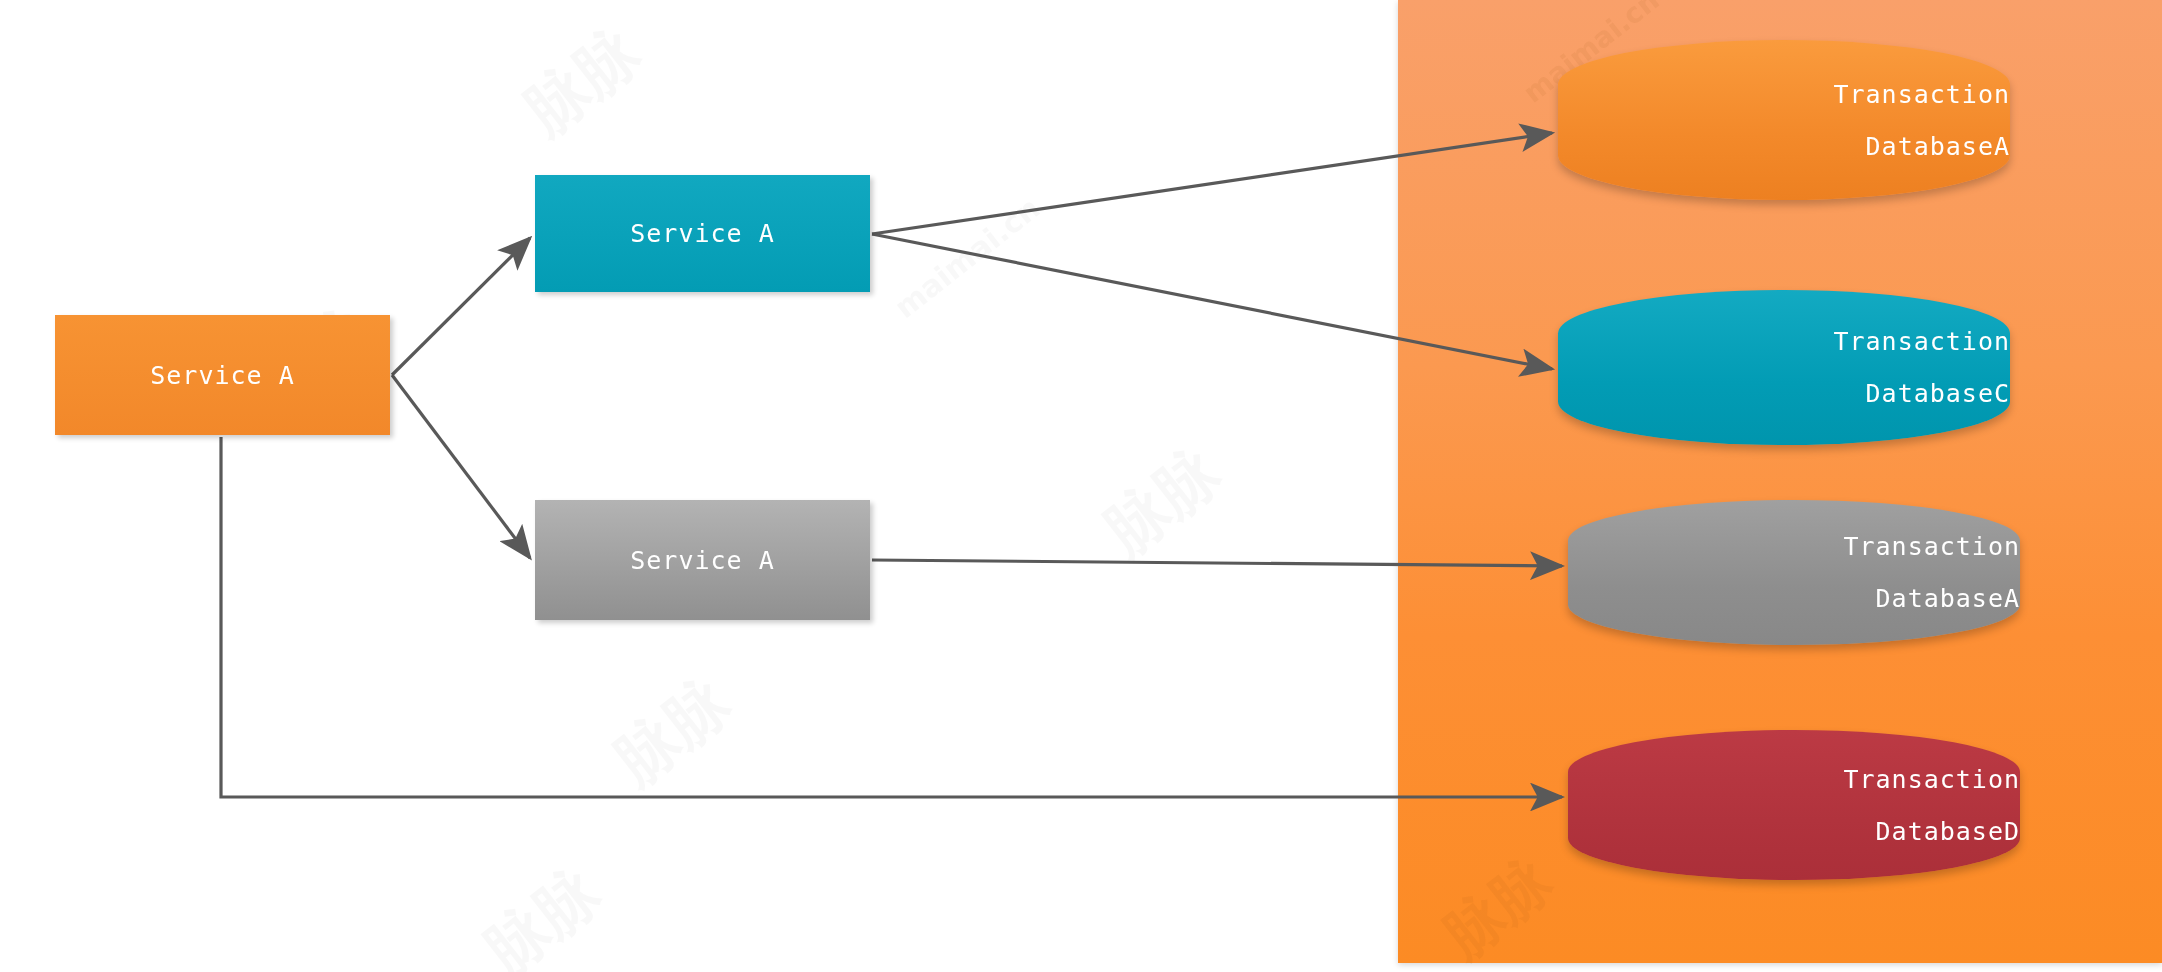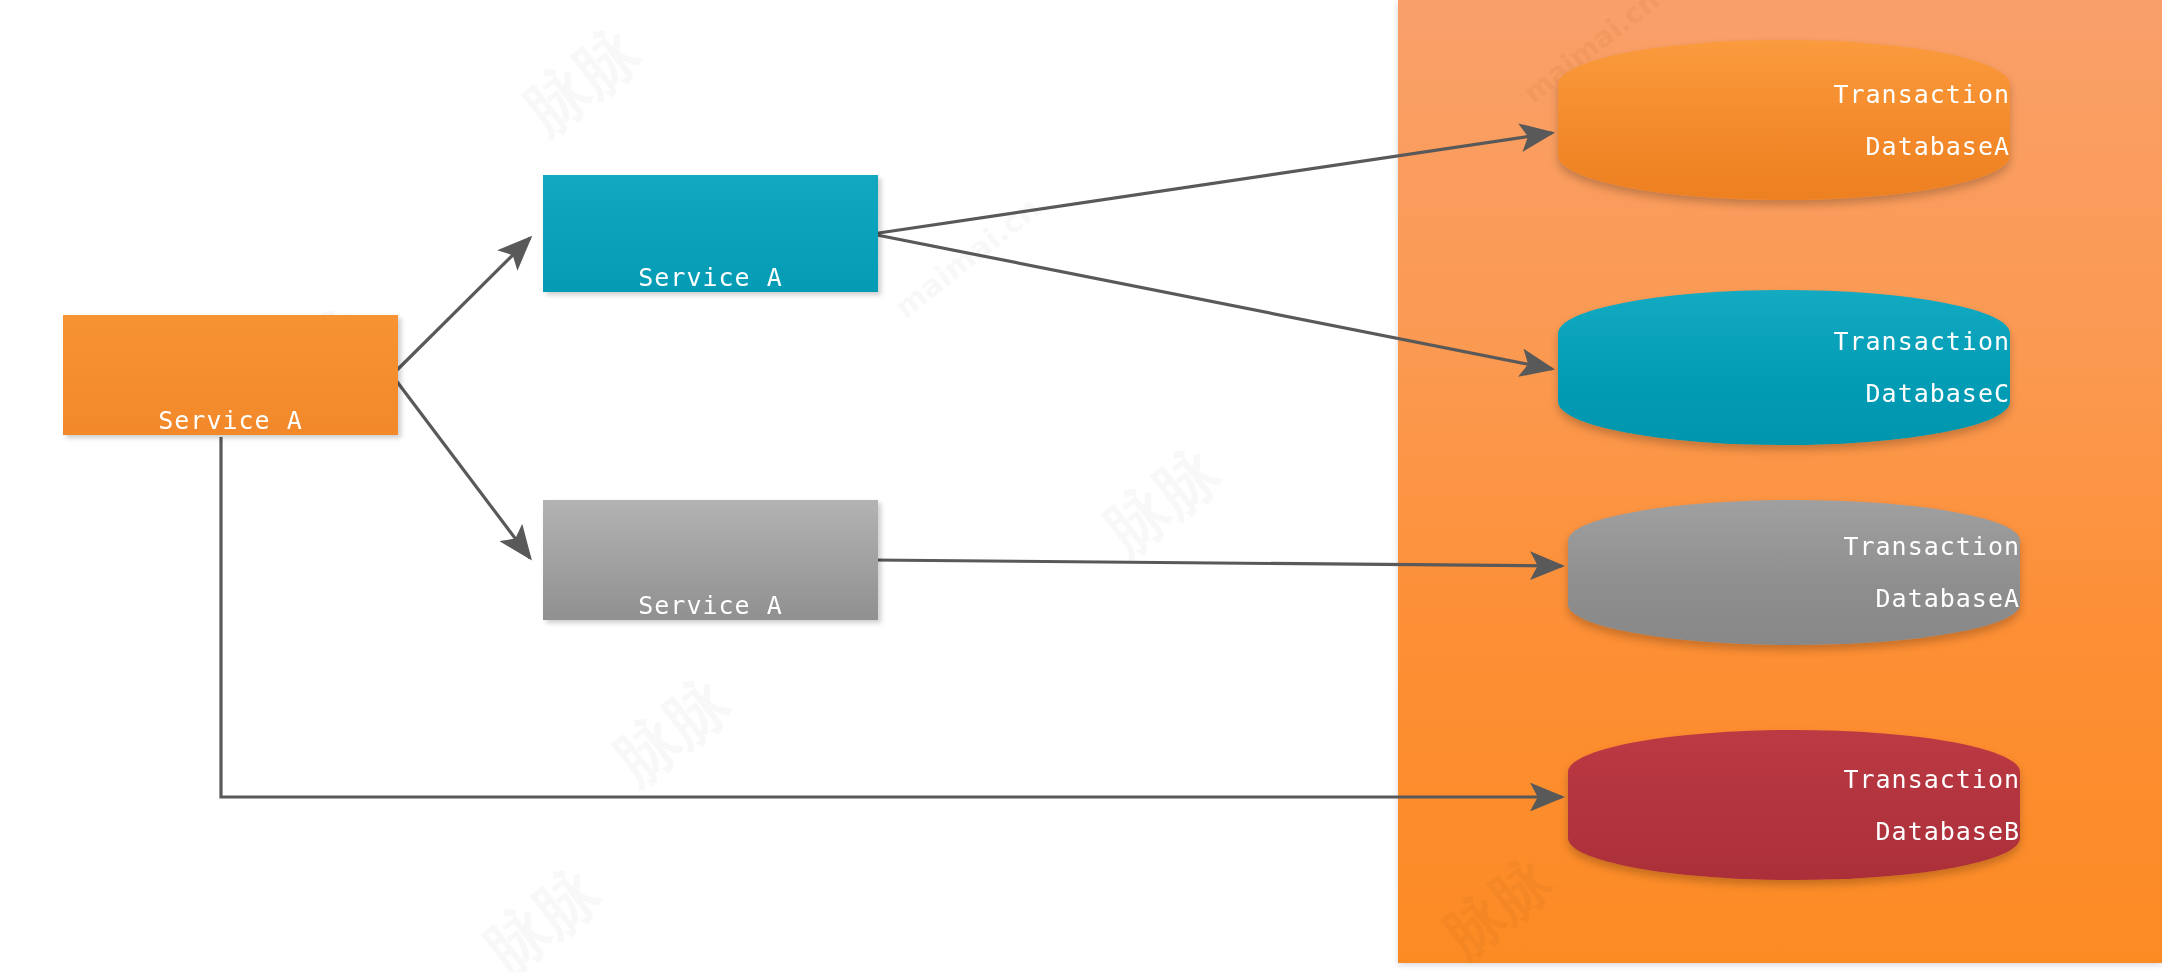--- a/index.html
+++ b/index.html
@@ -37,27 +37,26 @@
     white-space: nowrap;
     pointer-events: none;
     user-select: none;
   }
   .wm-on-orange { color: rgba(150,80,20,0.075); }
 
   
   .svc {
     position: absolute;
     display: flex;
-    align-items: flex-end;
+    align-items: center;
     justify-content: center;
     color: #ffffff;
     font-size: 25px;
     letter-spacing: 1px;
     box-shadow: 3px 3px 5px rgba(0,0,0,0.20);
-    margin-left: 8px;
   }
   .svc-orange {
     background: linear-gradient(180deg, #f79333 0%, #f2882a 100%);
   }
   .svc-teal {
     background: linear-gradient(180deg, #11a8c0 0%, #039cb4 100%);
   }
   .svc-gray {
     background: linear-gradient(180deg, #b3b3b3 0%, #909090 100%);
   }
@@ -143,16 +142,16 @@
     <span class="l2">DatabaseC</span>
   </div>
 
   <div class="db db-gray" style="left:1568px; top:500px; width:452px; height:145px;">
     <span class="l1">Transaction</span>
     <span class="l2">DatabaseA</span>
   </div>
 
   <div class="db db-red" style="left:1568px; top:730px; width:452px; height:150px;">
     <span class="l1">Transaction</span>
-    <span class="l2">DatabaseB</span>
+    <span class="l2">DatabaseD</span>
   </div>
 
 </div>
 
 </body></html>

